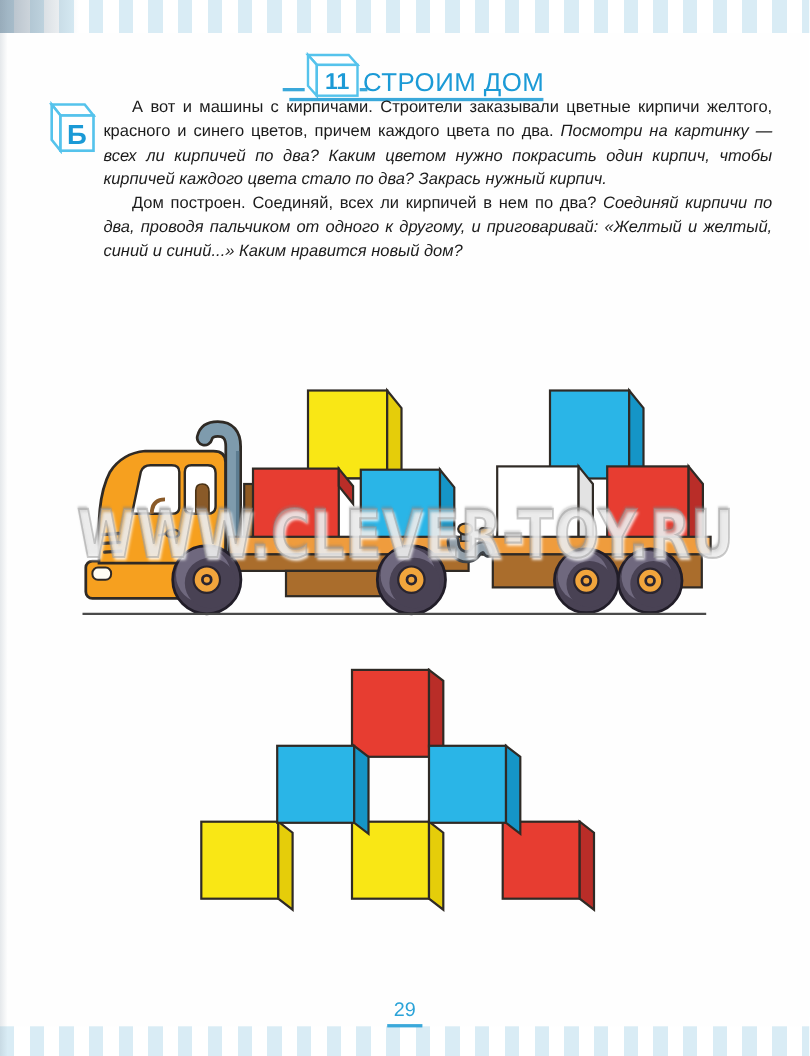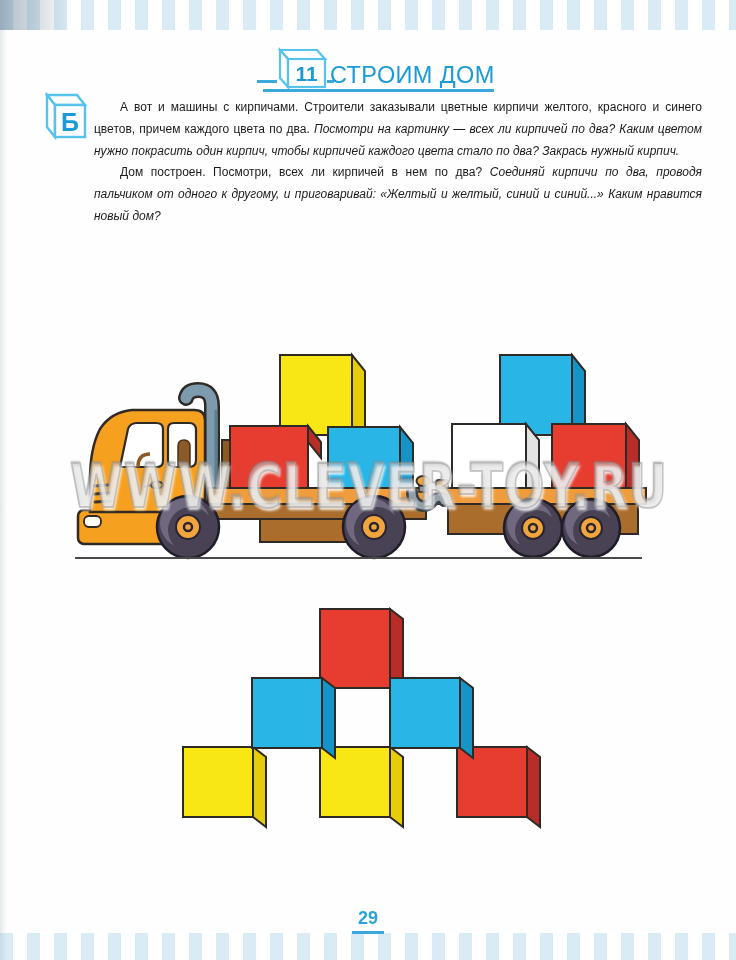--- a/index.html
+++ b/index.html
@@ -26,39 +26,39 @@
     font-size:23.5px; font-weight:normal; letter-spacing:.4px; color:#1b9ad6;
     white-space:nowrap;
   }
   .title-underline { position:absolute; left:263px; top:89px; width:231px; height:3px; background:#3aa8da; }
   .title-baseline-l { position:absolute; left:257px; top:80px; width:20px; height:2.5px; background:#3aa8da; }
   .title-baseline-r { position:absolute; left:327px; top:80px; width:7px; height:2.5px; background:#3aa8da; }
   .lesson-cube { position:absolute; left:276px; top:47px; }
   .level-cube { position:absolute; left:42px; top:90px; }
   .cube-num { font-family:"Liberation Sans",sans-serif; font-weight:bold; fill:#1b9ad6; }
   .text-block {
-    position:absolute; left:94px; top:97px; width:608px;
-    font-size:12px; line-height:21.8px; color:#1b1b1b; text-align:justify;
+    position:absolute; left:94px; top:87px; width:608px;
+    font-size:15px; line-height:21.8px; color:#1b1b1b; text-align:justify;
   }
   .text-block p { margin:0; text-indent:26px; }
   .ital { font-style:italic; }
   .watermark {
     position:absolute; left:70px; top:456px; z-index:6; white-space:nowrap;
     font-family:"DejaVu Sans",sans-serif; font-weight:bold;
     font-size:60px; line-height:1; letter-spacing:1px;
     transform:scaleX(.8); transform-origin:left top;
     color:rgba(214,214,214,.38);
     -webkit-text-stroke:2px rgba(152,152,152,.5);
     text-shadow:2px 3px 3px rgba(255,255,255,.85), -1px -2px 2px rgba(128,128,128,.3);
   }
   .truck-svg { position:absolute; left:60px; top:330px; z-index:2; }
   .house-svg { position:absolute; left:170px; top:595px; }
   .page-num-row { position:absolute; left:0; right:0; top:908px; text-align:center; }
   .page-num {
-    display:inline-block; font-size:18px; font-weight:bold; color:#2ba3d8;
+    display:inline-block; font-size:18px; font-weight:normal; color:#2ba3d8;
     border-bottom:3px solid #3aa8da; padding:0 6px 2px 6px;
   }
 </style>
 </head>
 <body>
 
 <div class="page">
 
   <div class="band band-top"></div>
   <div class="band band-bottom"></div>
@@ -77,21 +77,21 @@
 
   <svg class="level-cube" width="46" height="50" viewBox="0 0 46 50">
     <polygon points="13,15 43,15 35,5 5,5" fill="#ffffff" stroke="#55c3ec" stroke-width="2.4"></polygon>
     <polygon points="13,15 5,5 5,37 13,47" fill="#ffffff" stroke="#55c3ec" stroke-width="2.4"></polygon>
     <rect x="13" y="15" width="30" height="32" fill="#ffffff" stroke="#55c3ec" stroke-width="2.4"></rect>
     <text class="cube-num" x="28" y="41" font-size="25" text-anchor="middle">Б</text>
   </svg>
 
   <div class="text-block">
     <p><span>А вот и машины с кирпичами. Строители заказывали цветные кирпичи желтого, красного и синего цветов, причем каждого цвета по два. </span><span class="ital">Посмотри на картинку — всех ли кирпичей по два? Каким цветом нужно покрасить один кирпич, чтобы кирпичей каждого цвета стало по два? Закрась нужный кирпич.</span></p>
-    <p><span>Дом построен. Посмотри, всех ли кирпичей в нем по два? </span><span class="ital">Соединяй кирпичи по два, проводя пальчиком от одного к другому, и приговаривай: «Желтый и желтый, синий и синий...» Каким нравится новый дом?</span></p>
+    <p><span>Дом построен. Соединяй, всех ли кирпичей в нем по два? </span><span class="ital">Соединяй кирпичи по два, проводя пальчиком от одного к другому, и приговаривай: «Желтый и желтый, синий и синий...» Каким нравится новый дом?</span></p>
   </div>
 
   <div class="watermark">WWW.CLEVER-TOY.RU</div>
 
   <svg class="truck-svg" width="600" height="240" viewBox="0 0 600 240">
 
     <rect x="162" y="110" width="13" height="52" stroke="#2f2a25" stroke-width="2" fill="#8f5a22"></rect>
 
     <g>
       <rect x="140" y="100" width="16" height="7" rx="2" fill="#93aebc" stroke="#2f2a25" stroke-width="1.5"></rect>

